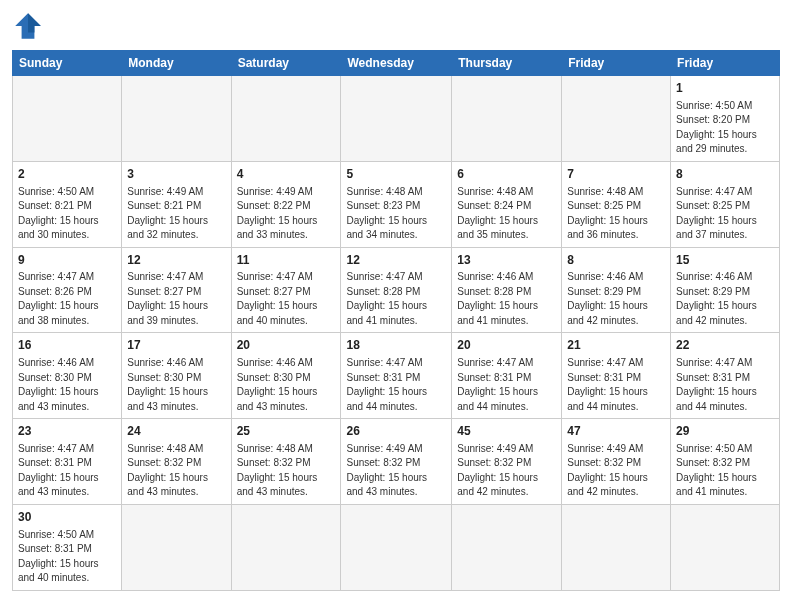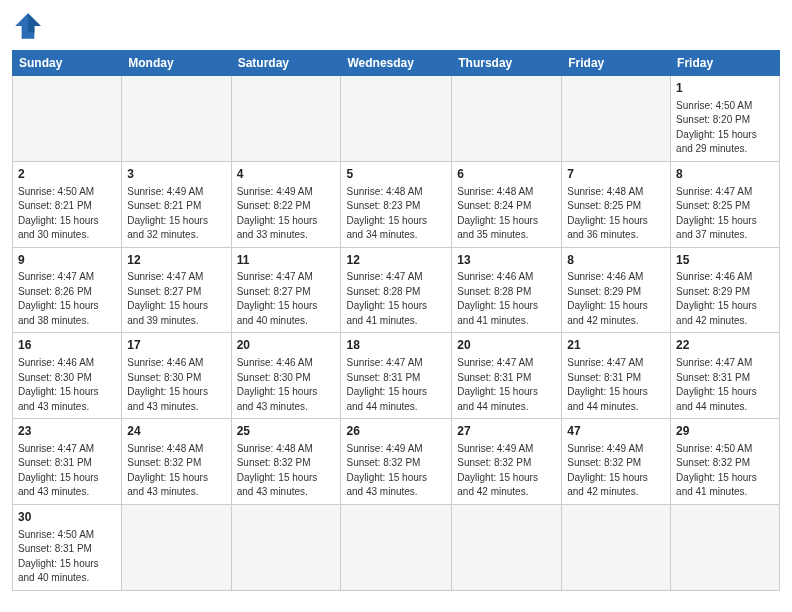--- a/index.html
+++ b/index.html
@@ -319,21 +319,21 @@
 and 43 minutes.</div>
           </td>
           <td>
             <span class="day-num">26</span>
             <div class="day-info" style="white-space: pre-line;">Sunrise: 4:49 AM
 Sunset: 8:32 PM
 Daylight: 15 hours
 and 43 minutes.</div>
           </td>
           <td>
-            <span class="day-num">27</span>
+            <span class="day-num">45</span>
             <div class="day-info" style="white-space: pre-line;">Sunrise: 4:49 AM
 Sunset: 8:32 PM
 Daylight: 15 hours
 and 42 minutes.</div>
           </td>
           <td>
             <span class="day-num">47</span>
             <div class="day-info" style="white-space: pre-line;">Sunrise: 4:49 AM
 Sunset: 8:32 PM
 Daylight: 15 hours

